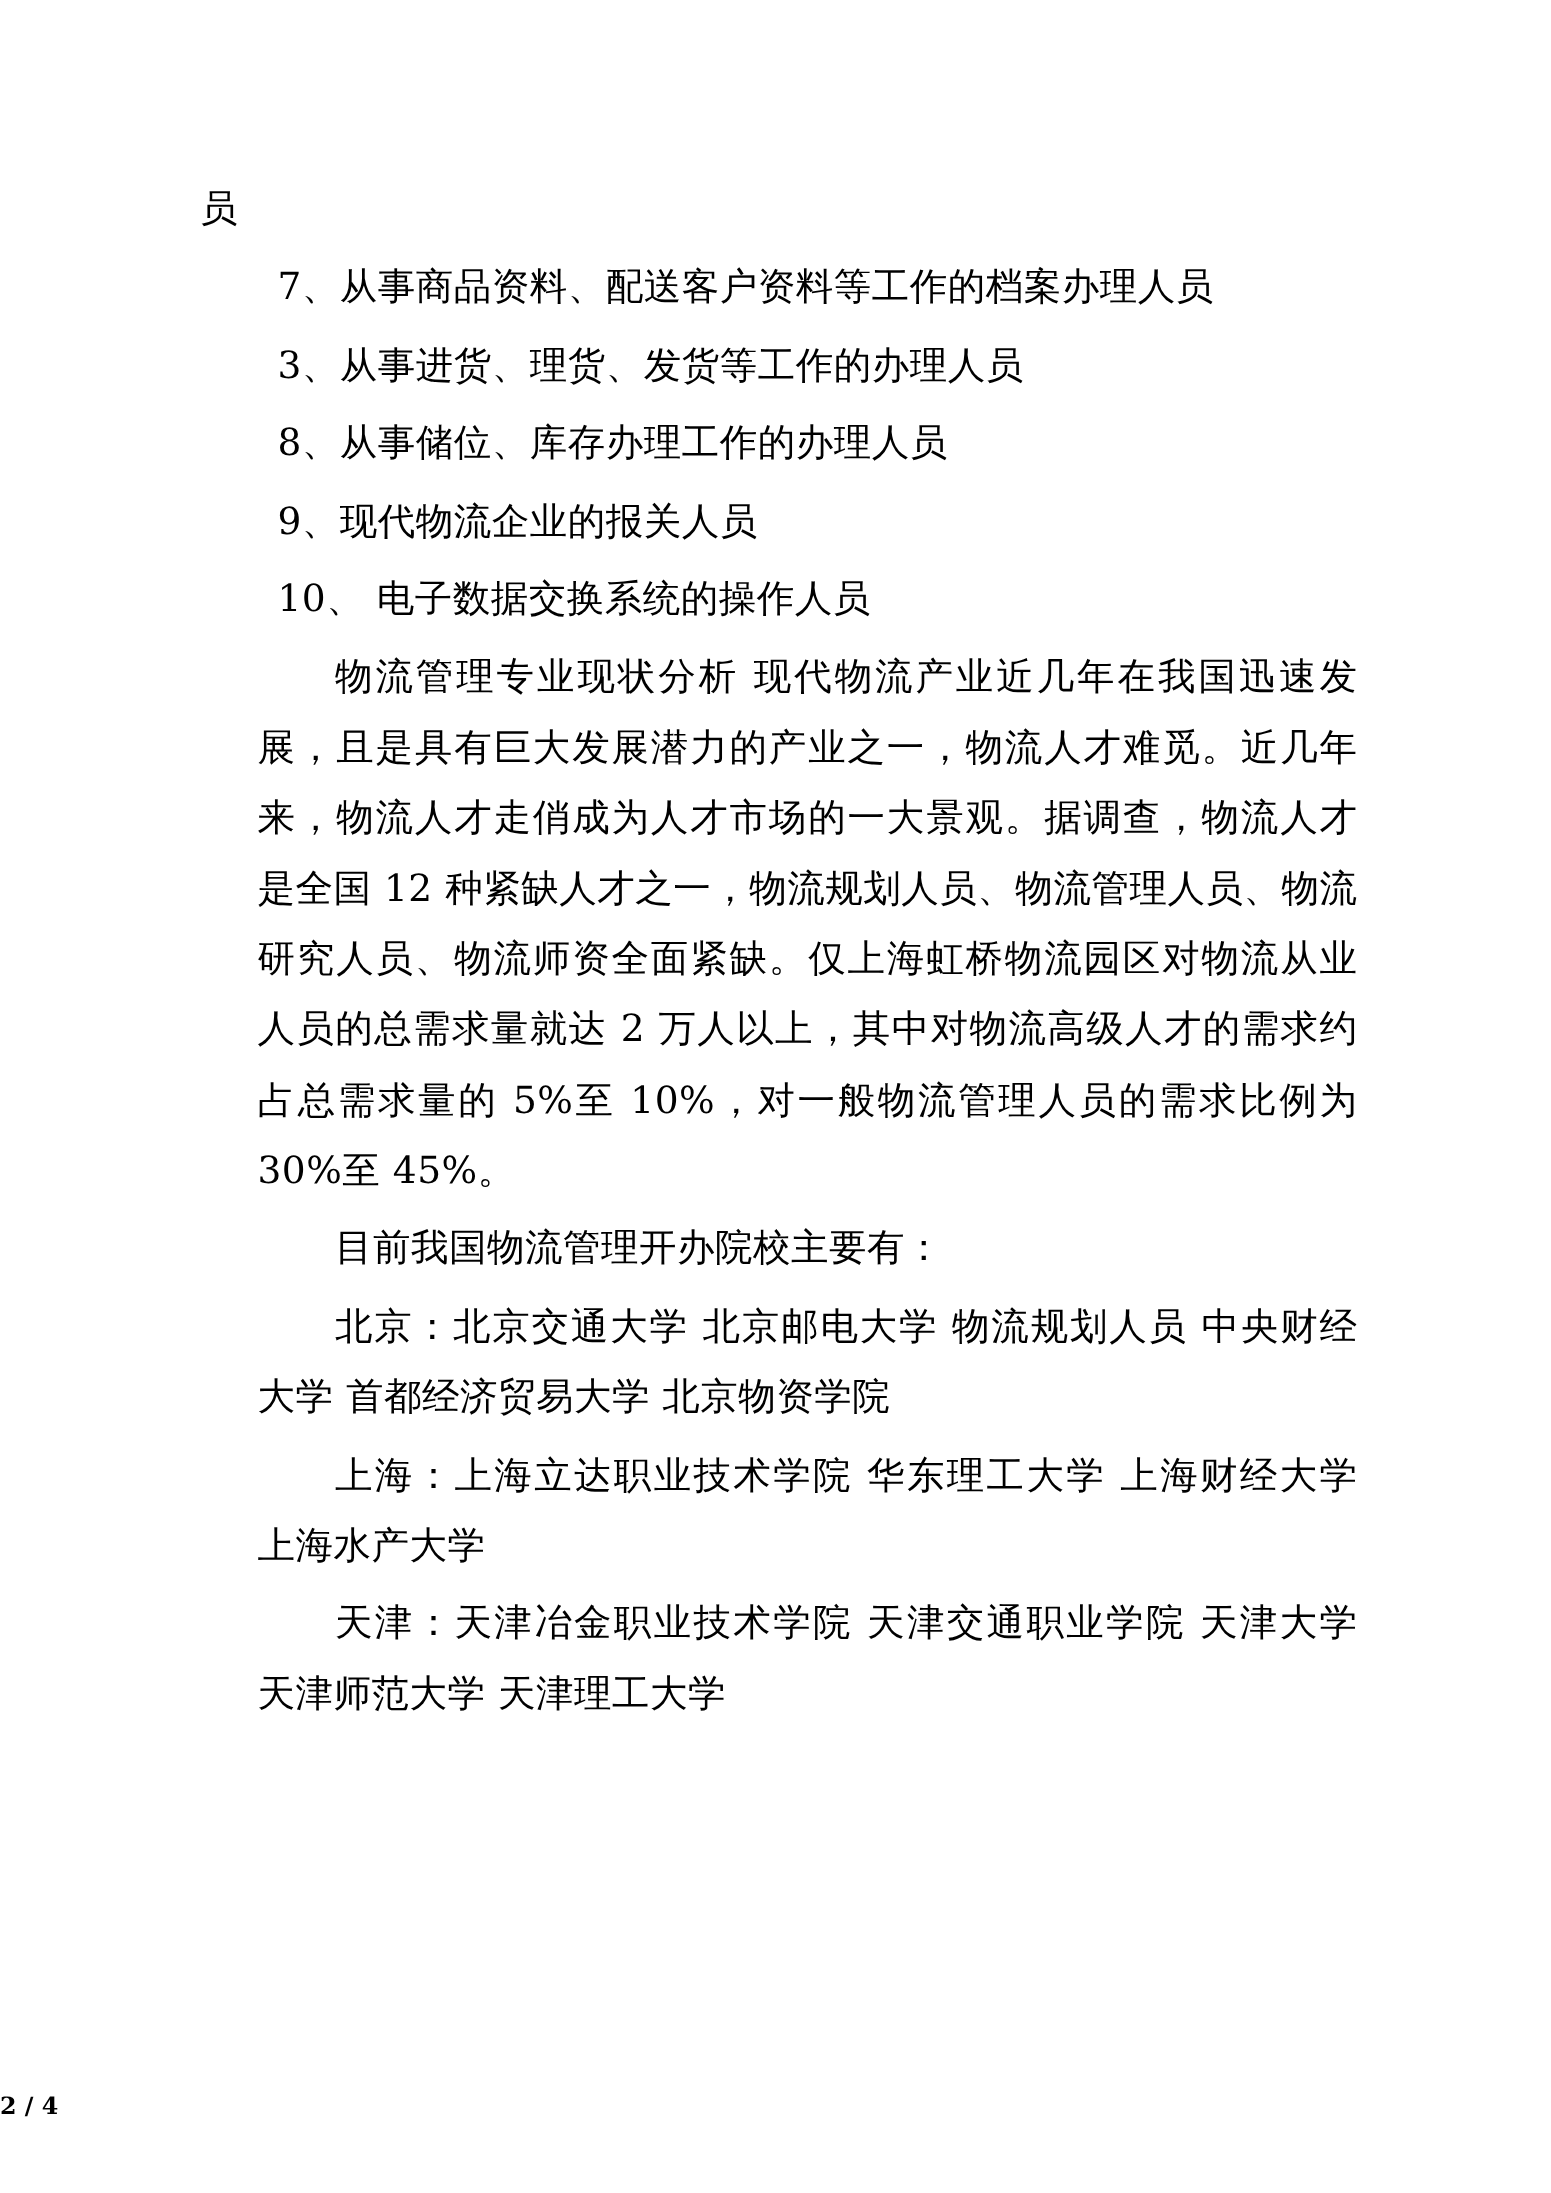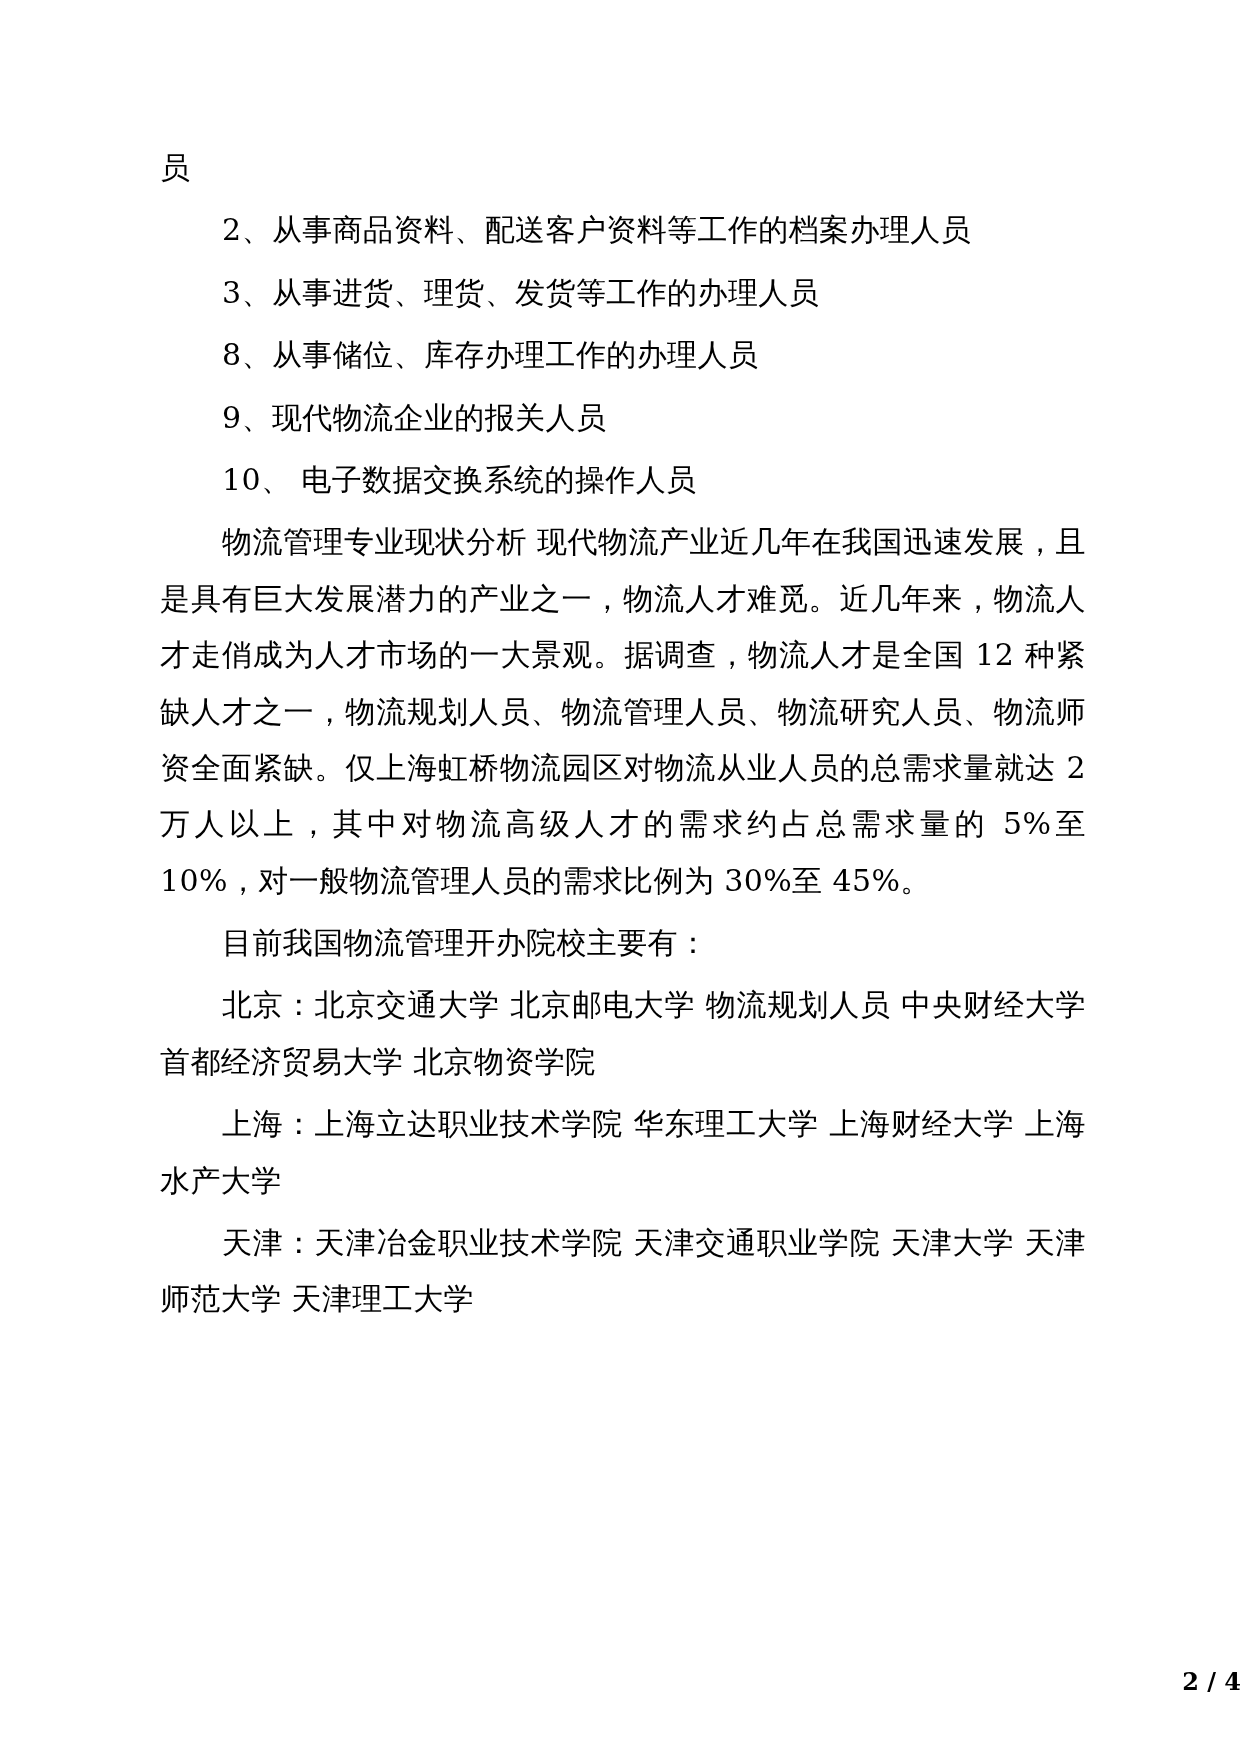--- a/index.html
+++ b/index.html
@@ -30,40 +30,41 @@
   }
   .para {
     margin: 0 0 6px 0;
     text-indent: 0;
   }
   .para.indent {
     text-indent: 62px;
   }
   .para.block {
     text-indent: 62px;
+    margin-left: 46px;
   }
   .page-number {
     position: absolute;
     left: 0;
     right: 0;
     bottom: 58px;
-    text-align: right;
-    font-size: 24px;
+    text-align: left;
+    font-size: 19px;
     font-weight: bold;
     font-family: "DejaVu Serif", "Liberation Serif", serif;
   }
 </style>
 </head>
 <body>
 
 <div class="page">
   <div class="doc-body">
 
     <p class="para">员</p>
-    <p class="para indent">2、从事商品资料、配送客户资料等工作的档案办理人员</p>
+    <p class="para indent">7、从事商品资料、配送客户资料等工作的档案办理人员</p>
     <p class="para indent">3、从事进货、理货、发货等工作的办理人员</p>
     <p class="para indent">8、从事储位、库存办理工作的办理人员</p>
     <p class="para indent">9、现代物流企业的报关人员</p>
     <p class="para indent">10、 电子数据交换系统的操作人员</p>
 
     <p class="para block">物流管理专业现状分析     现代物流产业近几年在我国迅速发展，且是具有巨大发展潜力的产业之一，物流人才难觅。近几年来，物流人才走俏成为人才市场的一大景观。据调查，物流人才是全国 12 种紧缺人才之一，物流规划人员、物流管理人员、物流研究人员、物流师资全面紧缺。仅上海虹桥物流园区对物流从业人员的总需求量就达 2 万人以上，其中对物流高级人才的需求约占总需求量的 5%至 10%，对一般物流管理人员的需求比例为 30%至 45%。</p>
     <p class="para block">目前我国物流管理开办院校主要有：</p>
     <p class="para block">北京：北京交通大学 北京邮电大学 物流规划人员 中央财经大学 首都经济贸易大学 北京物资学院</p>
     <p class="para block">上海：上海立达职业技术学院 华东理工大学 上海财经大学 上海水产大学</p>
     <p class="para block">天津：天津冶金职业技术学院 天津交通职业学院 天津大学 天津师范大学 天津理工大学</p>

